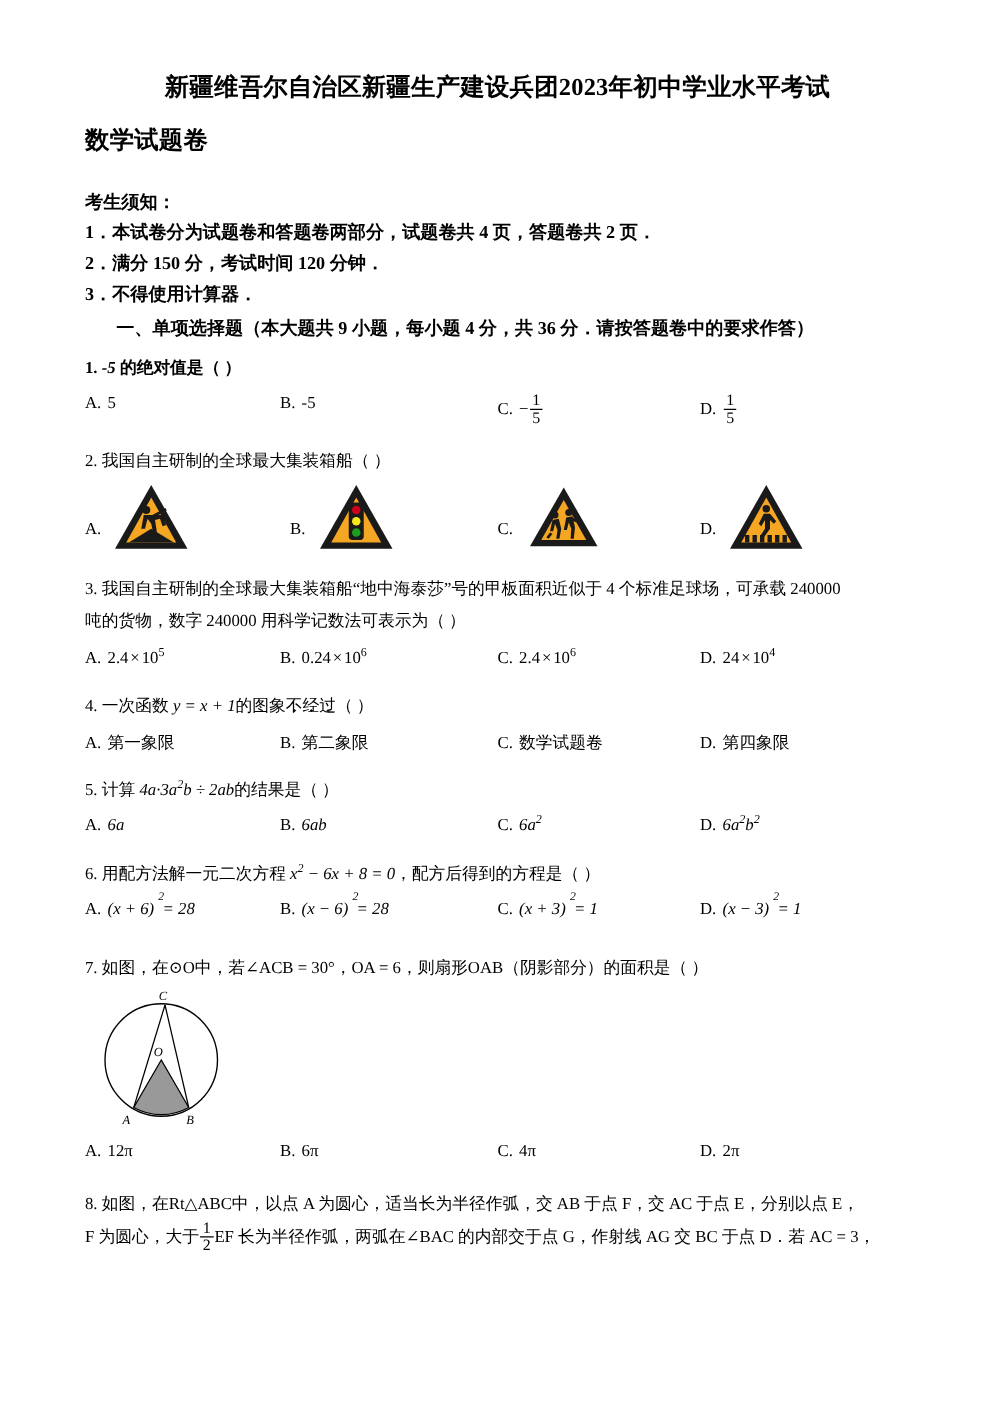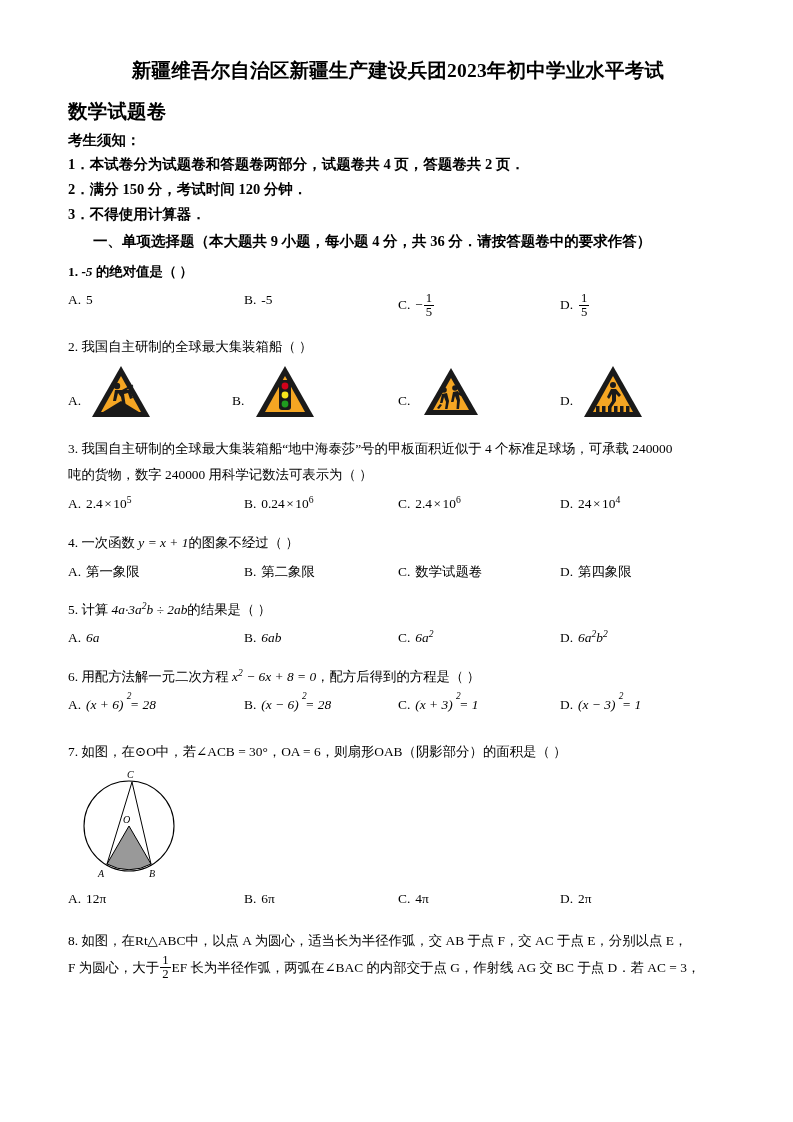--- a/index.html
+++ b/index.html
@@ -15,40 +15,40 @@
   
   .doc-title{
     font-weight:bold;font-size:19.5px;text-align:center;
     letter-spacing:.2px;line-height:1.35;white-space:nowrap;
   }
   .doc-subtitle{
     font-weight:bold;font-size:19.5px;
     margin-top:14px;letter-spacing:.2px;
   }
 
-  .notice-wrap{margin-top:4px;font-family:Liberation Serif, serif;}
+  .notice-wrap{margin-top:26px;font-family:Liberation Serif, serif;}
   .notice-head{font-weight:bold;font-size:14.5px;line-height:1.55;}
   .notice-item{font-weight:bold;font-size:14.5px;line-height:1.72;}
 
   .section-head{
     font-weight:bold;font-size:14.5px;line-height:1.6;margin-top:3px;margin-left:25px;
   }
 
   
   .q{font-size:13.4px;line-height:1.55;margin-top:11px;}
   .q.tight{margin-top:9px;font-weight:bold;}
   .qline{line-height:1.9;}
 
   .opts{
     position:relative;height:26px;margin-top:9px;font-size:13.4px;
   }
   .opts.tall{height:34px;}
   .opt{position:absolute;top:0;white-space:nowrap;}
   .o1{left:0px;}
-  .o2{left:176px;}
+  .o2{left:156px;}
   .o3{left:330px;}
   .o4{left:492px;}
 
   .lbl{margin-right:5px;}
 
   
   i,.mi{font-style:italic;font-family:"Liberation Serif","DejaVu Serif",serif;}
   .sup{font-size:.72em;vertical-align:super;line-height:0;}
   .mo{margin:0 1.5px;}
 

